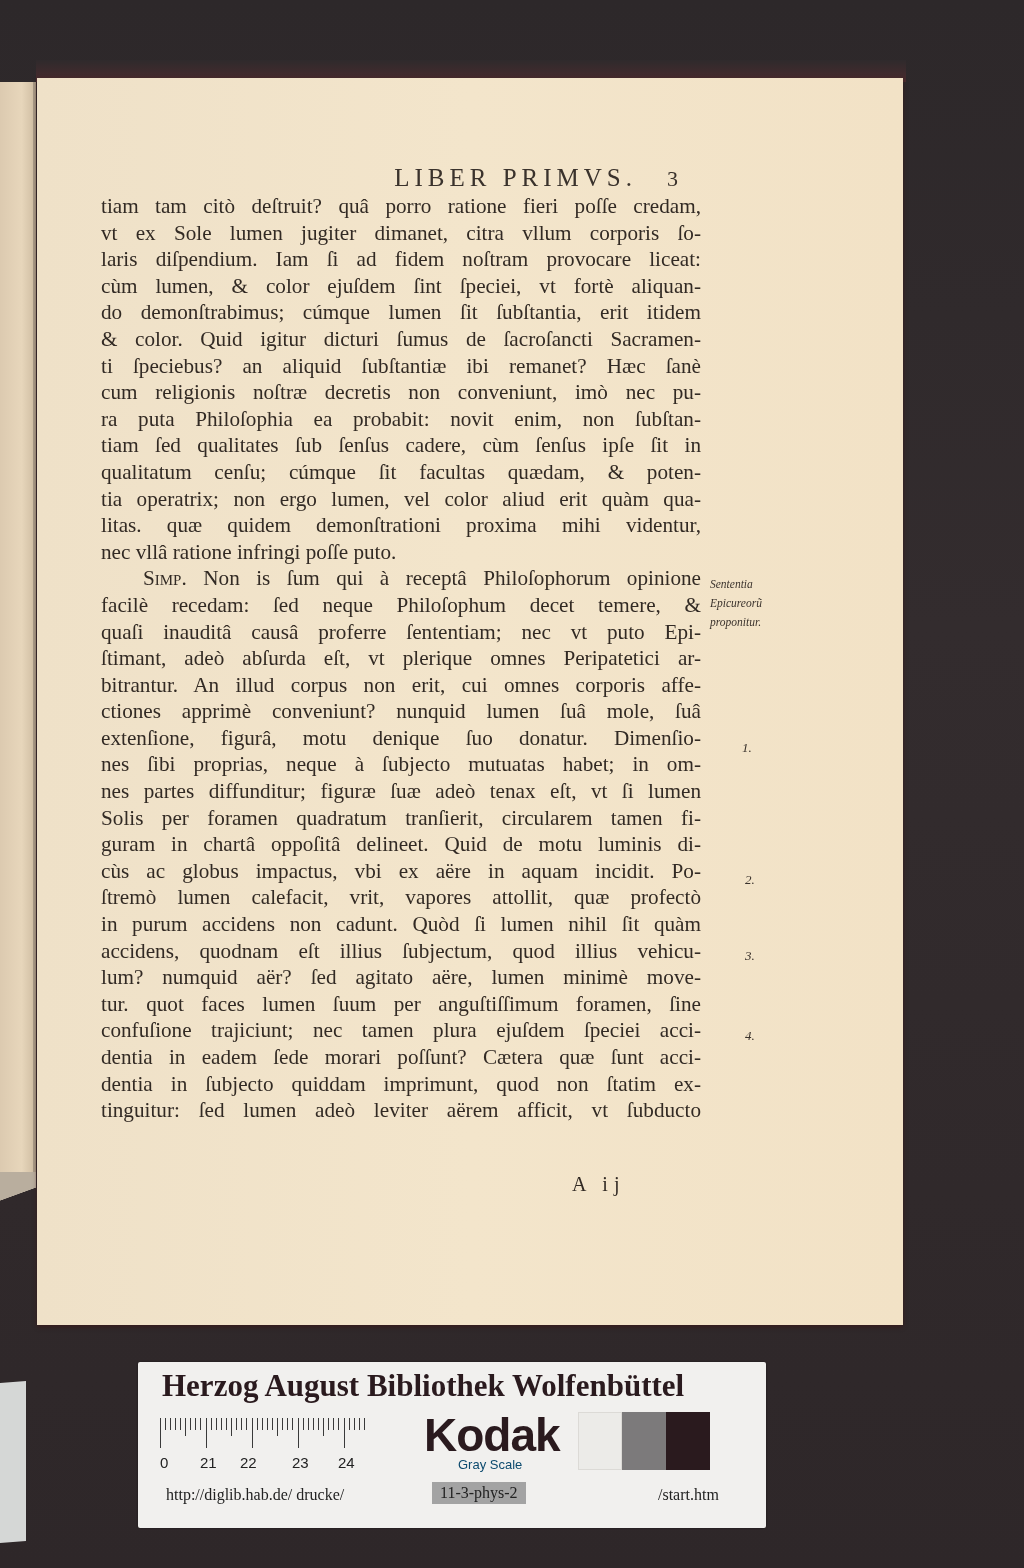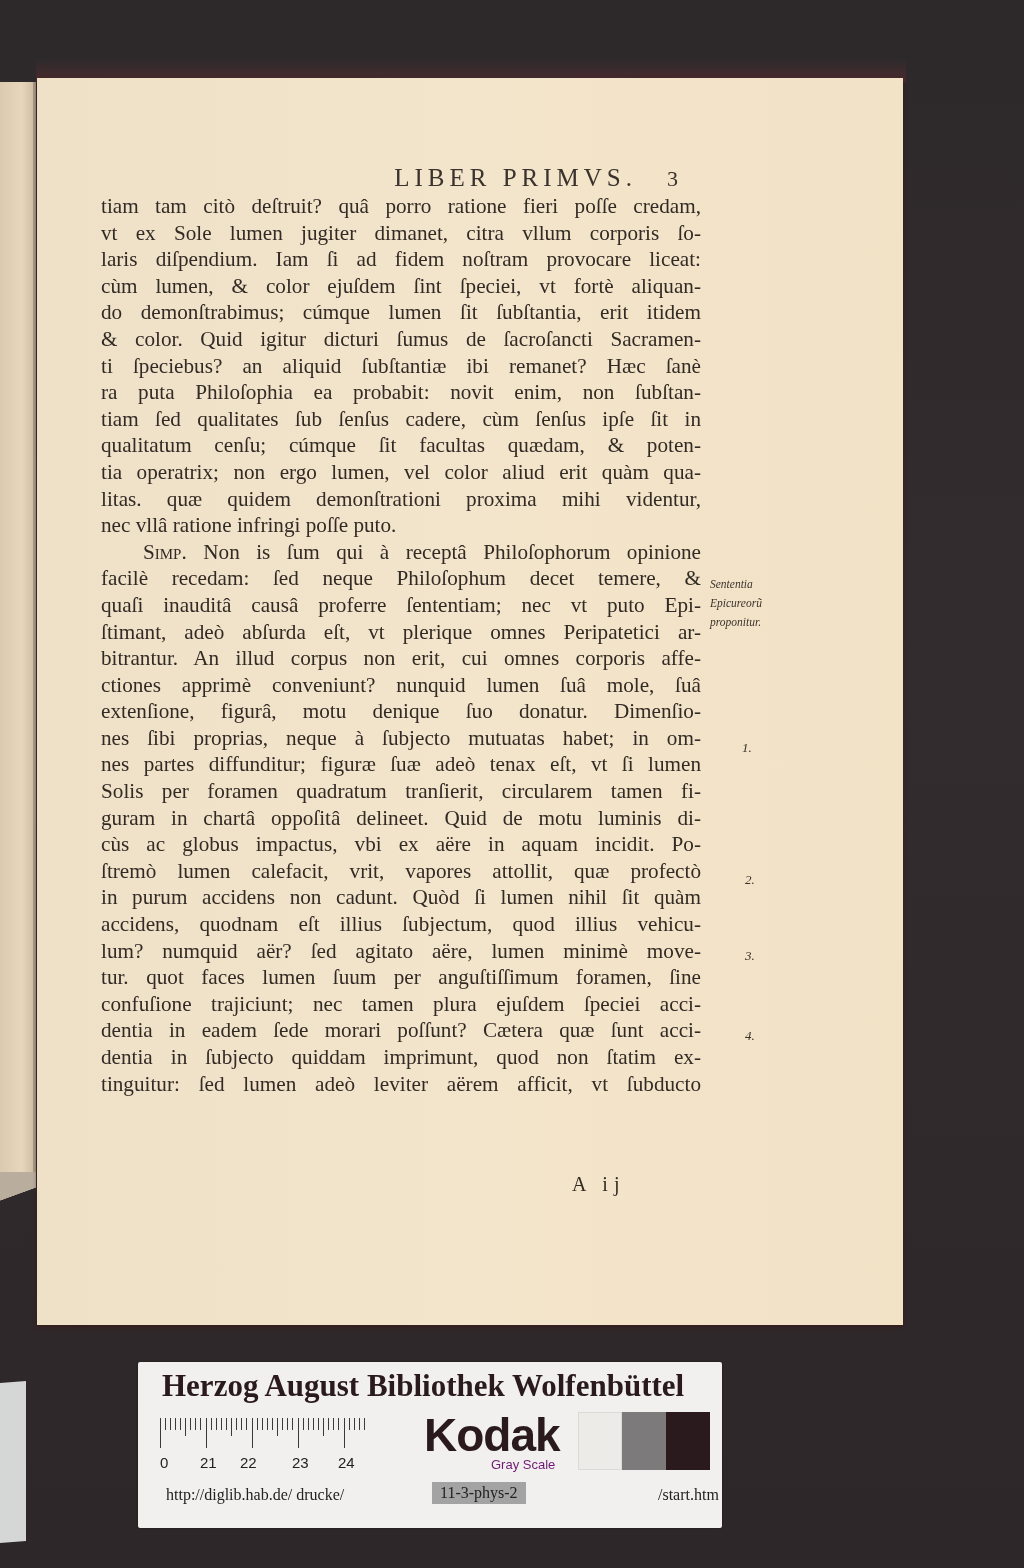--- a/index.html
+++ b/index.html
@@ -63,39 +63,40 @@
   }
   .signature {
     position:absolute; left:535px; top:1095px; font-size:20px; color:#322a24;
     letter-spacing:6px;
   }
   
   .card {
     position:absolute; left:138px; top:1362px; width:584px; height:166px;
     background:#f1f0ee; border-radius:2px;
     box-shadow:0 0 2px rgba(0,0,0,.5);
+    padding-left:44px;
   }
   .card-title {
     position:absolute; left:24px; top:6px; font-family:"Liberation Serif", serif;
     font-weight:bold; font-size:31px; color:#2a1a1e; white-space:nowrap;
   }
   .ruler {
     position:absolute; left:22px; top:56px; width:208px; height:56px;
   }
   .ruler-ticks { position:absolute; left:0; top:0; width:208px; height:30px; }
   .ruler-tick { position:absolute; top:0; width:1px; background:#3a3a3a; }
   .ruler-labels { position:absolute; left:0; top:36px; width:208px; height:18px; }
   .ruler-label { position:absolute; font-family:"Liberation Sans", sans-serif; font-size:15px; color:#222; }
   .kodak {
     position:absolute; left:286px; top:46px; font-family:"Liberation Sans", sans-serif;
     font-weight:bold; font-size:46px; color:#2a1a1e; letter-spacing:-1px;
   }
   .gray-scale-label {
     position:absolute; left:320px; top:95px; font-family:"Liberation Sans", sans-serif;
-    font-size:13px; color:#701a75;margin-left:33px;
+    font-size:13px; color:#0c4a6e;
   }
   .swatch { position:absolute; top:50px; height:58px; }
   .url-left, .url-mid, .url-right {
     position:absolute; top:124px; font-family:"Liberation Serif", serif; font-size:16px; color:#222;
   }
   .url-mid { background:#a3a3a3; padding:2px 8px; top:120px;text-align:center; }
 </style>
 </head>
 <body>
 
@@ -111,20 +112,21 @@
   <div class="page-number">3</div>
 
   <div class="text-block">
     <span class="text-line">tiam tam citò deſtruit? quâ porro ratione fieri poſſe credam,</span>
     <span class="text-line">vt ex Sole lumen jugiter dimanet, citra vllum corporis ſo-</span>
     <span class="text-line">laris diſpendium. Iam ſi ad fidem noſtram provocare liceat:</span>
     <span class="text-line">cùm lumen, &amp; color ejuſdem ſint ſpeciei, vt fortè aliquan-</span>
     <span class="text-line">do demonſtrabimus; cúmque lumen ſit ſubſtantia, erit itidem</span>
     <span class="text-line">&amp; color. Quid igitur dicturi ſumus de ſacroſancti Sacramen-</span>
     <span class="text-line">ti ſpeciebus? an aliquid ſubſtantiæ ibi remanet? Hæc ſanè</span>
+    <span class="text-line">cum religionis noſtræ decretis non conveniunt, imò nec pu-</span>
     <span class="text-line">ra puta Philoſophia ea probabit: novit enim, non ſubſtan-</span>
     <span class="text-line">tiam ſed qualitates ſub ſenſus cadere, cùm ſenſus ipſe ſit in</span>
     <span class="text-line">qualitatum cenſu; cúmque ſit facultas quædam, &amp; poten-</span>
     <span class="text-line">tia operatrix; non ergo lumen, vel color aliud erit quàm qua-</span>
     <span class="text-line">litas. quæ quidem demonſtrationi proxima mihi videntur,</span>
     <span class="text-line last">nec vllâ ratione infringi poſſe puto.</span>
     <span class="text-line indent"><span class="sc">Simp.</span><span> Non is ſum qui à receptâ Philoſophorum opinione</span></span>
     <span class="text-line">facilè recedam: ſed neque Philoſophum decet temere, &amp;</span>
     <span class="text-line">quaſi inauditâ causâ proferre ſententiam; nec vt puto Epi-</span>
     <span class="text-line">ſtimant, adeò abſurda eſt, vt plerique omnes Peripatetici ar-</span>

